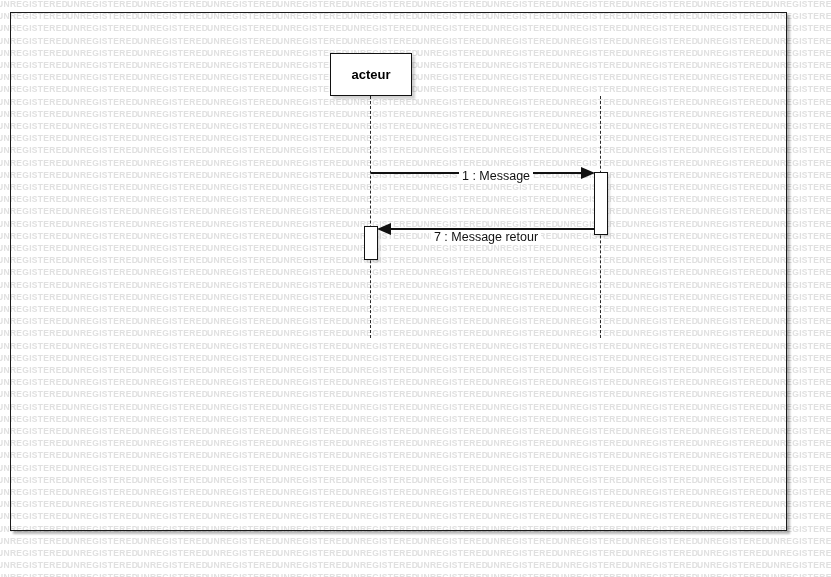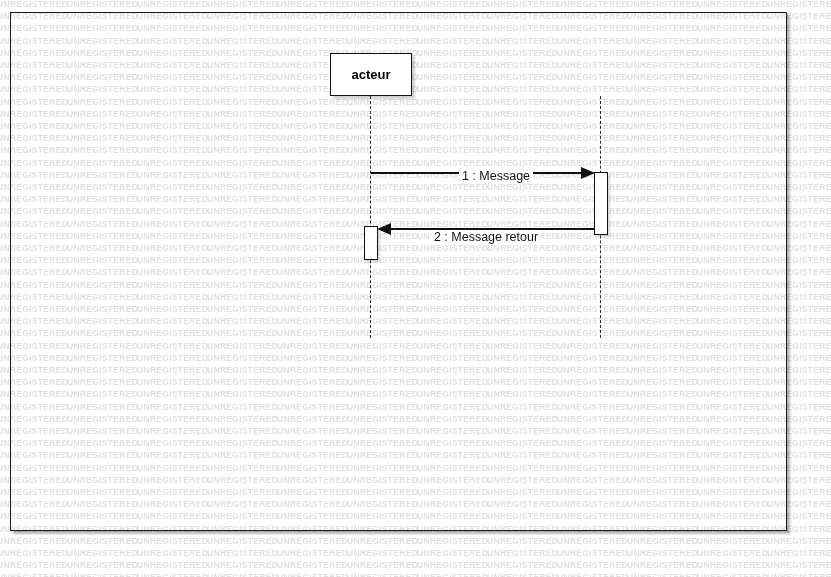--- a/index.html
+++ b/index.html
@@ -223,16 +223,16 @@
 
   <div class="msg-line" id="message-1-line"></div>
   <div class="arrowhead" id="message-1-arrowhead"></div>
   <div class="msg-label" id="message-1-label">
     <span>1 : Message</span>
   </div>
 
   <div class="msg-line" id="message-2-line"></div>
   <div class="arrowhead" id="message-2-arrowhead"></div>
   <div class="msg-label" id="message-2-label">
-    <span>2 : Message retour</span>
+    <span>7 : Message retour</span>
   </div>
 
 </div>
 
 </body></html>

